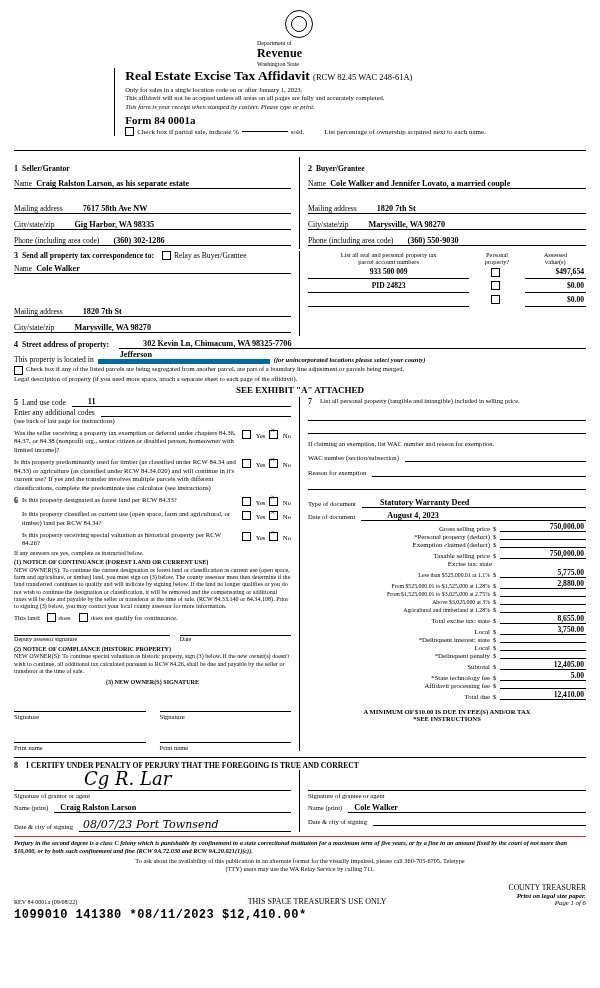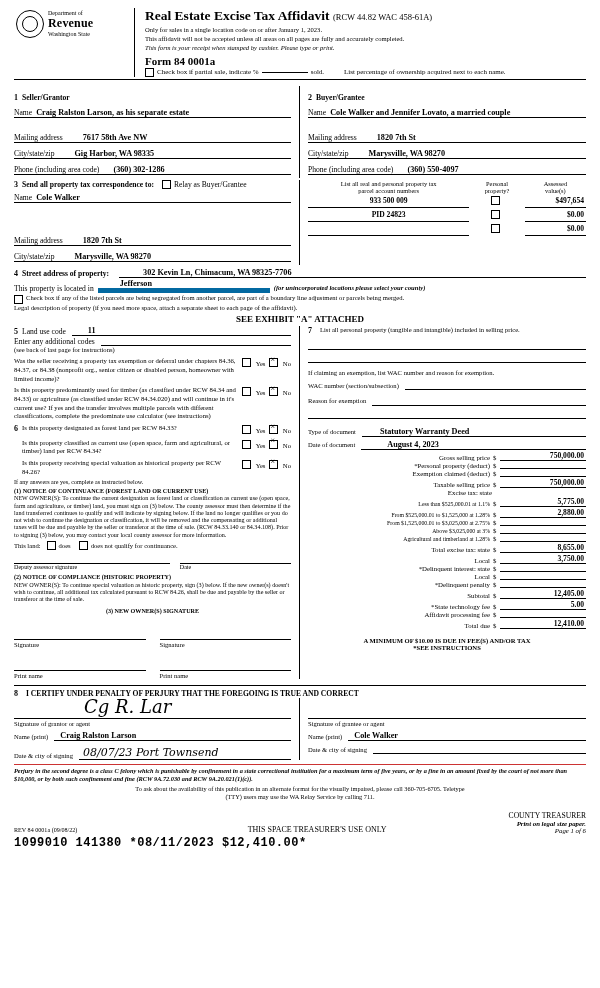--- a/index.html
+++ b/index.html
@@ -1,18 +1,18 @@
 <!DOCTYPE html>
 <html><head>
 <meta charset="utf-8">
 <style>
   html,body{margin:0;padding:0;background:#ffffff;}
   body{width:600px;height:988px;font-family:"Liberation Serif",serif;color:#000;}
   .page{position:relative;width:600px;height:988px;box-sizing:border-box;padding:8px 14px 0 14px;}
-  .hdr{display:flex;align-items:flex-start;border-bottom:1px solid #000;padding-bottom:2px;}
+  .hdr{display:flex;align-items:center;border-bottom:1px solid #000;padding-bottom:14px;flex-direction:column;}
   .seal{width:26px;height:26px;border:1.5px solid #000;border-radius:50%;margin:2px 4px 0 2px;position:relative;flex:none;}
   .seal:before{content:"";position:absolute;left:5px;top:5px;width:14px;height:14px;border:1px solid #000;border-radius:50%;}
   .dept{font-size:6.5px;line-height:1.15;padding-top:2px;width:86px;flex:none;}
   .dept .d1{font-size:6px;}
   .dept .d2{font-size:12px;font-weight:bold;letter-spacing:.2px;}
   .dept .d3{font-size:6px;}
   .hdr-main{border-left:1px solid #000;padding-left:10px;flex:1;}
   .title{font-size:13.5px;font-weight:bold;}
   .title span{font-size:8.5px;font-weight:normal;}
   .sub{font-size:6.6px;line-height:1.35;margin-top:2px;}
@@ -70,21 +70,21 @@
 <div class="page">
 
   <div class="hdr">
     <div class="seal"></div>
     <div class="dept">
       <div class="d1">Department of</div>
       <div class="d2">Revenue</div>
       <div class="d3">Washington State</div>
     </div>
     <div class="hdr-main">
-      <div class="title"><span style="font-size:13.5px;font-weight:bold">Real Estate Excise Tax Affidavit</span> <span>(RCW 44.82 WAC 458-61A)</span></div>
+      <div class="title"><span style="font-size:13.5px;font-weight:bold">Real Estate Excise Tax Affidavit</span> <span>(RCW 82.45 WAC 248-61A)</span></div>
       <div class="sub">Only for sales in a single location code on or after January 1, 2023.</div>
       <div class="sub" style="margin-top:0">This affidavit will not be accepted unless all areas on all pages are fully and accurately completed.</div>
       <div class="sub i" style="margin-top:0">This form is your receipt when stamped by cashier. Please type or print.</div>
       <div class="formno">Form 84 0001a</div>
       <div class="formrow">
         <span class="cb"></span>
         <span>Check box if partial sale, indicate %</span>
         <span class="u" style="width:46px;margin:0 3px;"></span>
         <span>sold.</span>
         <span style="margin-left:20px;">List percentage of ownership acquired next to each name.</span>
@@ -123,21 +123,21 @@
       <div class="fieldline">
         <span class="lbl">Mailing address</span>
         <span class="val" style="padding-left:16px">1820 7th St</span>
       </div>
       <div class="fieldline">
         <span class="lbl">City/state/zip</span>
         <span class="val" style="padding-left:16px">Marysville, WA 98270</span>
       </div>
       <div class="fieldline">
         <span class="lbl">Phone (including area code)</span>
-        <span class="val" style="padding-left:10px">(360) 550-4097</span>
+        <span class="val" style="padding-left:10px">(360) 550-9030</span>
       </div>
     </div>
   </div>
 
   <div class="cols" style="margin-top:2px">
     <div class="col left">
       <div style="display:flex;align-items:center;">
         <span class="secnum">3</span>
         <span class="lbl b" style="margin-left:4px">Send all property tax correspondence to:</span>
         <span class="cb" style="margin-left:8px"></span>

